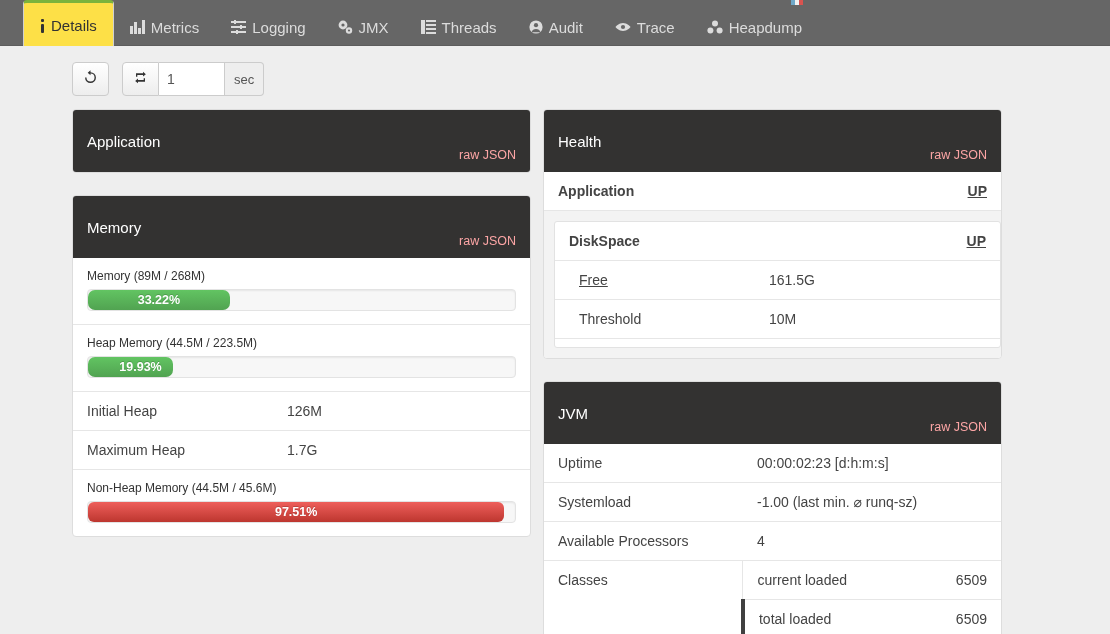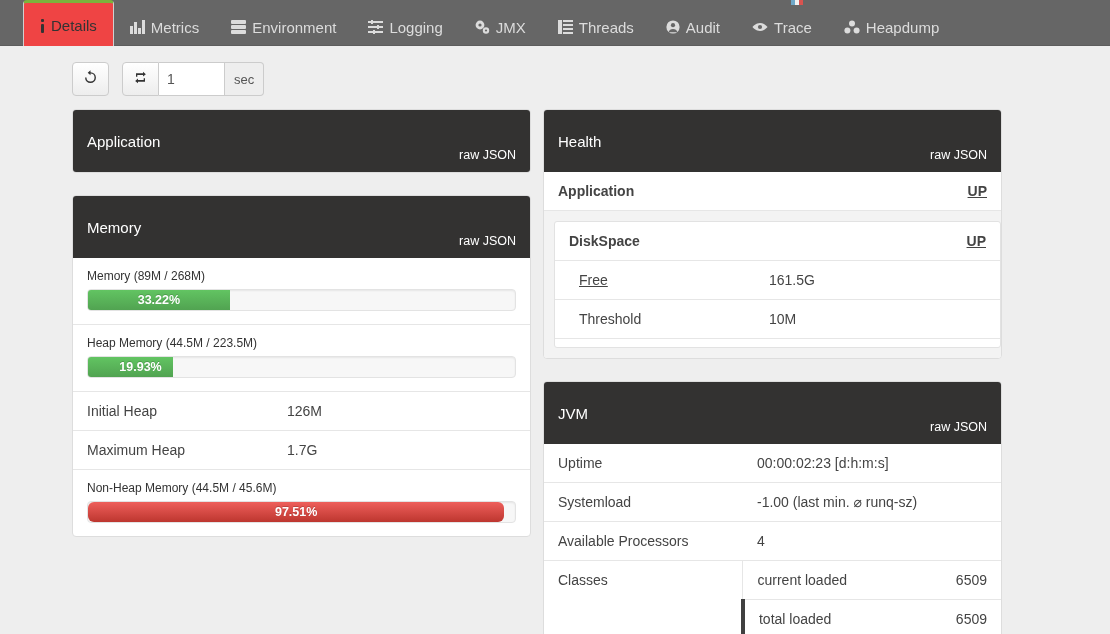--- a/index.html
+++ b/index.html
@@ -36,21 +36,21 @@
     gap: 6px;
     height: 38px;
     padding: 0 16px;
     color: #dcdcdc;
     font-size: 15px;
     white-space: nowrap;
     cursor: pointer;
     z-index: 2;
   }
   .tab.active {
-    background: #ef4444;
+    background: #fde047;
     color: #333333;
     border: 1px solid #d0d0d0;
     border-bottom: none;
     border-top: 3px solid #7bb33c;
     border-radius: 4px 4px 0 0;
     height: 46px;
     align-items: center;
     padding-top: 2px;
   }
   .tab .ic { display: inline-flex; align-items: center; }
@@ -135,21 +135,21 @@
     background: #333231;
     color: #ffffff;
     padding: 10px 14px;
     display: flex;
     align-items: center;
     justify-content: space-between;
     font-size: 15px;
   }
   .panel-head .title { font-weight: normal; }
   .rawjson {
-    color: #ffffff;
+    color: #fca5a5;
     font-size: 12.5px;
     text-decoration: none;
     cursor: pointer;
     margin-top: 28px;
   }
   .panel-body-empty { height: 0; }
 
   
   table.t { width: 100%; border-collapse: collapse; }
   table.t td {
@@ -195,21 +195,21 @@
   .bar {
     height: 100%;
     display: flex;
     align-items: center;
     justify-content: center;
     color: #ffffff;
     font-size: 12.5px;
     font-weight: bold;
     text-shadow: 0 -1px 0 rgba(0,0,0,.18);
   }
-  .bar.success { background: linear-gradient(#62c462, #51a351); }
+  .bar.success { background: linear-gradient(#62c462, #51a351); border-radius: 7px; }
   .bar.danger  { background: linear-gradient(#ee5f5b, #bd362f); }
 </style>
 </head>
 <body>
 
 <div class="tabbar">
 
   <div class="tab active">
     <span class="ic">
       <svg width="5" height="14" viewBox="0 0 5 14">
@@ -225,30 +225,20 @@
       <svg width="15" height="14" viewBox="0 0 15 14">
           <rect x="0" y="6" width="3" height="8"></rect>
           <rect x="4" y="2" width="3" height="12"></rect>
           <rect x="8" y="8" width="3" height="6"></rect>
           <rect x="12" y="0" width="3" height="14"></rect>
         </svg>
     </span>
     <span>Metrics</span>
   </div>
 
-  <div class="tab">
-    <span class="ic">
-      <svg width="15" height="14" viewBox="0 0 15 14">
-          <rect x="0" y="0" width="15" height="4" rx="1"></rect>
-          <rect x="0" y="5" width="15" height="4" rx="1"></rect>
-          <rect x="0" y="10" width="15" height="4" rx="1"></rect>
-        </svg>
-    </span>
-    <span>Environment</span>
-  </div>
 
   <div class="tab">
     <span class="ic">
       <svg width="15" height="14" viewBox="0 0 15 14">
           <rect x="0" y="1" width="15" height="2"></rect>
           <rect x="3" y="0" width="2" height="4"></rect>
           <rect x="0" y="6" width="15" height="2"></rect>
           <rect x="9" y="5" width="2" height="4"></rect>
           <rect x="0" y="11" width="15" height="2"></rect>
           <rect x="5" y="10" width="2" height="4"></rect>

